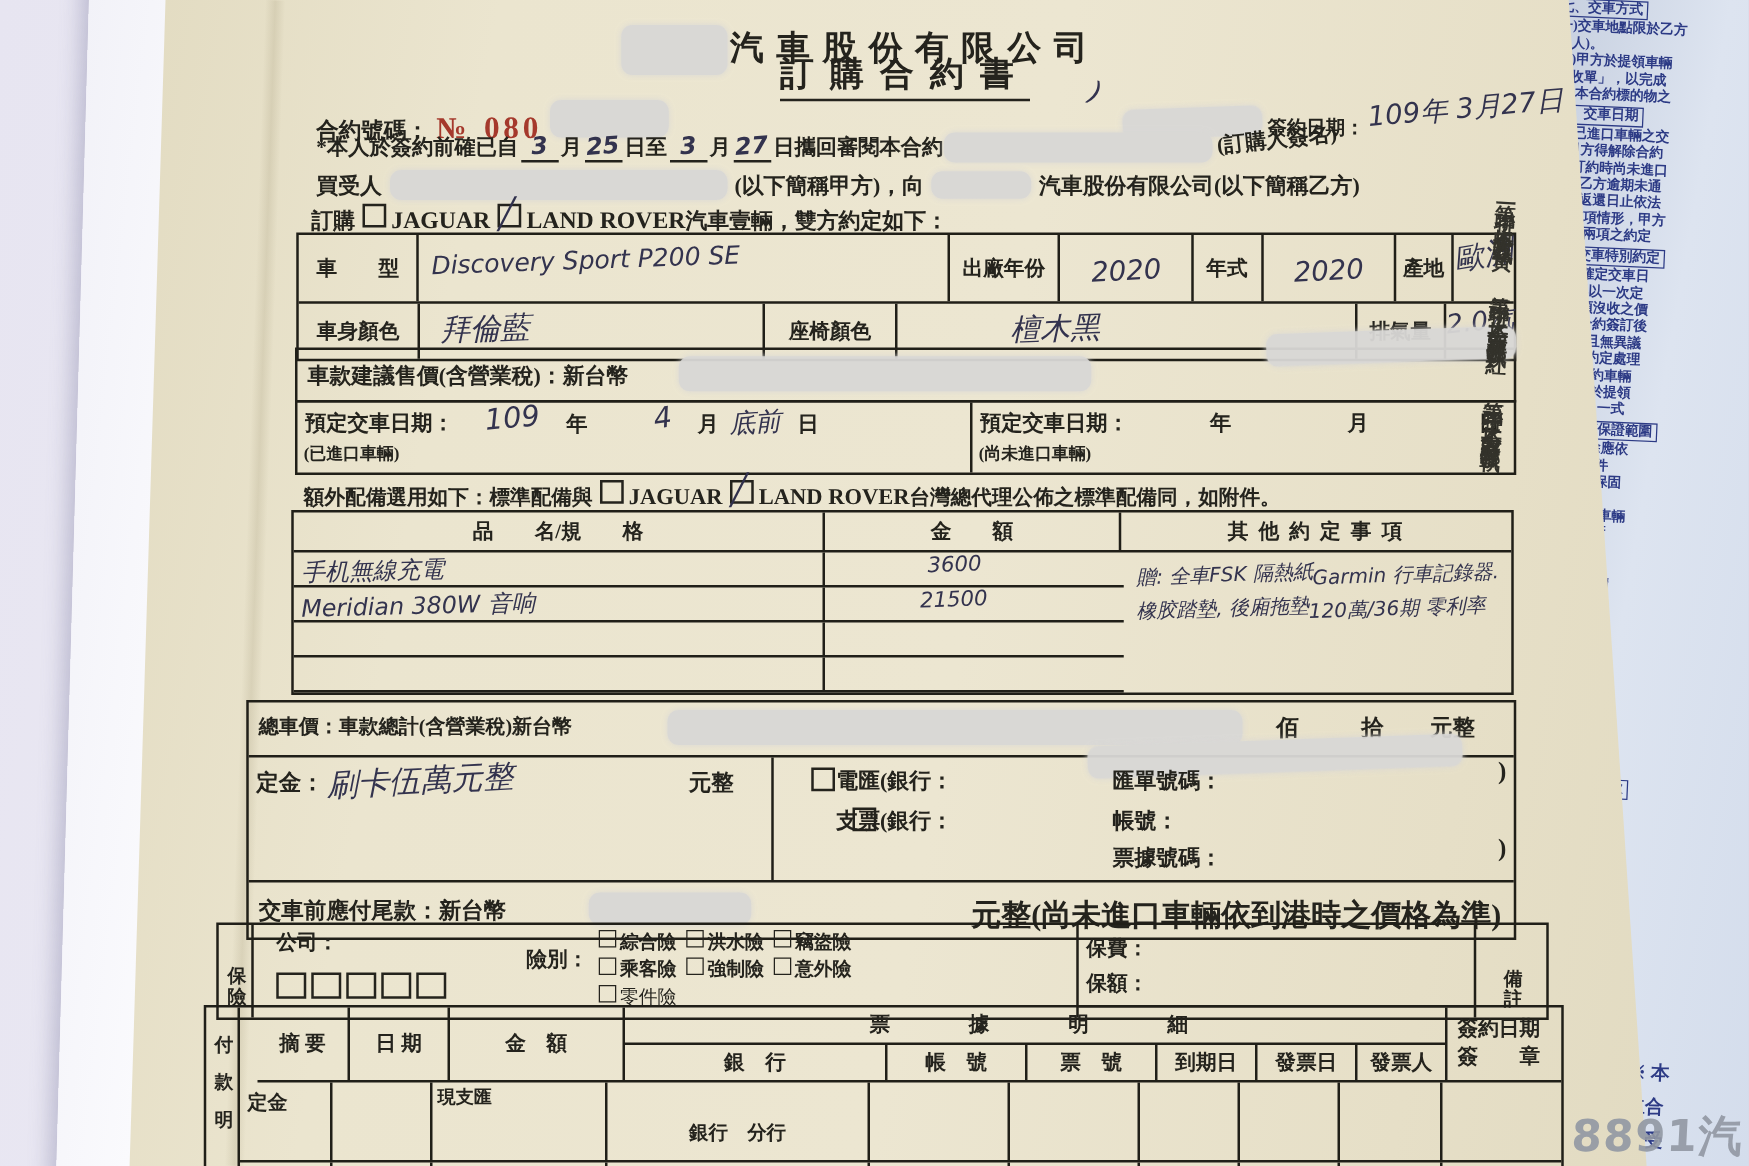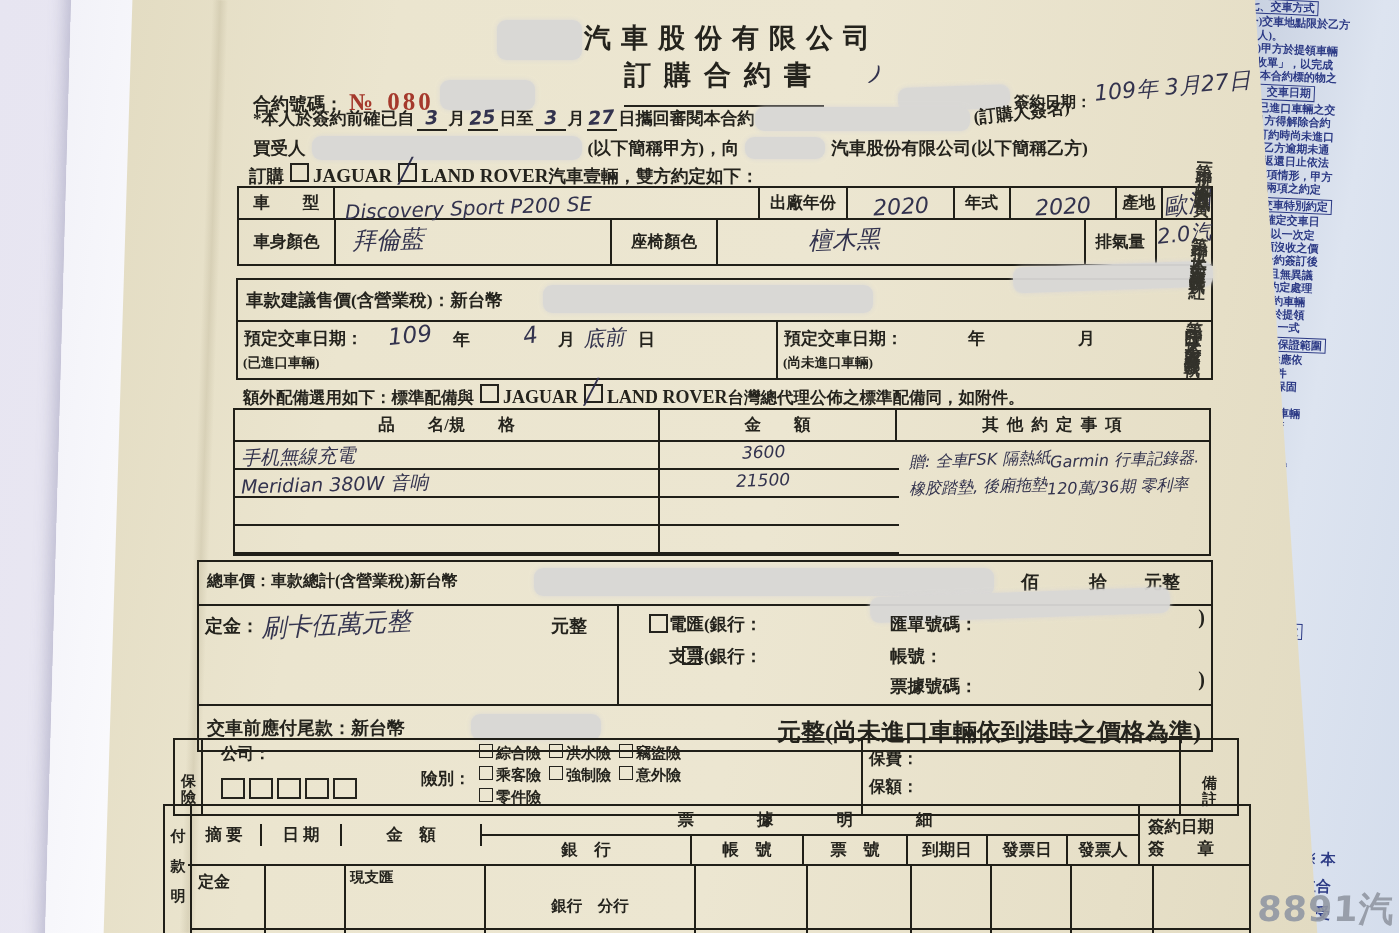--- a/index.html
+++ b/index.html
@@ -82,21 +82,21 @@
         <div class="tfoot-line">買受</div>
       </div>
   </div>
 
   <div class="under-sheet"></div>
   <div class="paper"></div>
   <div class="crease"></div>
 
   <span class="abs z blur" style="left:497px;top:20px;width:85px;height:40px;"></span>
   <div class="abs z printed" style="left:584px;top:20px;font-size:27px;letter-spacing:10px;">汽車股份有限公司</div>
-  <div class="abs z printed" style="left:624px;top:57px;font-size:27px;letter-spacing:13px;border-bottom:2.5px solid #24231d;padding-bottom:12px;">訂購合約書</div>
+  <div class="abs z printed" style="left:624px;top:41px;font-size:27px;letter-spacing:13px;border-bottom:2.5px solid #24231d;padding-bottom:2px;">訂購合約書</div>
 
   <div class="abs z row-flex" style="left:253px;top:80px;">
     <span class="printed" style="font-size:18px;">合約號碼：</span>
     <span class="red printed" style="font-size:24px;margin-left:6px;">№</span>
     <span class="red printed" style="font-size:25px;letter-spacing:3px;margin-left:14px;">080</span>
     <span class="blur" style="width:95px;height:30px;margin-left:6px;"></span>
   </div>
 
   <span class="abs z hw" style="left:872px;top:62px;font-size:22px;transform:rotate(18deg);">)</span>
   <span class="abs z blur" style="left:898px;top:86px;width:112px;height:24px;transform:rotate(-2deg);"></span>
@@ -128,21 +128,21 @@
   <div class="abs z row-flex printed" style="left:249px;top:163px;font-size:17.5px;">
     <span>訂購</span>
     <span class="chk"></span>
     <span style="font-size:19px;">JAGUAR</span>
     <span class="chk checked"></span>
     <span style="font-size:19px;">LAND ROVER</span>
     <span>汽車壹輛，雙方約定如下：</span>
   </div>
 
   <div class="tbl" style="left:237px;top:186px;width:972px;">
-    <div class="trow" style="height:32px;">
+    <div class="trow" style="height:55px;">
       <div class="cell cen lab" style="width:100px;">車　　型</div>
       <div class="cell" style="width:440px;"><span class="hw hw-model">Discovery Sport P200 SE</span></div>
       <div class="cell cen lab" style="width:92px;">出廠年份</div>
       <div class="cell cen" style="width:110px;">
           <span class="hw hw-year">2020</span>
         </div>
       <div class="cell cen lab" style="width:58px;">年式</div>
       <div class="cell cen" style="width:110px;">
           <span class="hw hw-year">2020</span>
         </div>
@@ -262,51 +262,51 @@
 
   <div class="tbl" style="left:173px;top:738px;width:1062px;height:74px;display:flex;">
     <div class="cell cen" style="width:28px;">
       <div class="vlab" style="font-size:15px;letter-spacing:16px;">保險</div>
     </div>
     <div class="cell" style="width:660px;position:relative;">
       <span class="abs printed" style="left:18px;top:3px;font-size:16.5px;">公司：</span>
       <span class="abs" style="left:16px;top:38px;">
         <span class="chk" style="width:20px;height:17px;margin:0 2px;"></span><span class="chk" style="width:20px;height:17px;margin:0 2px;"></span><span class="chk" style="width:20px;height:17px;margin:0 2px;"></span><span class="chk" style="width:20px;height:17px;margin:0 2px;"></span><span class="chk" style="width:20px;height:17px;margin:0 2px;"></span>
       </span>
-      <span class="abs printed" style="left:218px;top:28px;font-size:16.5px;">險別：</span>
+      <span class="abs printed" style="left:218px;top:17px;font-size:16.5px;">險別：</span>
       <div class="abs" style="left:276px;top:4px;display:flex;gap:8px;font-weight:bold;font-size:15px;">
 
       <span><span class="chk-sm"></span><span>綜合險</span></span>
           <span><span class="chk-sm"></span><span>洪水險</span></span>
           <span><span class="chk-sm"></span><span>竊盜險</span></span>
         </div>
       <div class="abs" style="left:276px;top:26px;display:flex;gap:8px;font-weight:bold;font-size:15px;">
 
       <span><span class="chk-sm"></span><span>乘客險</span></span>
           <span><span class="chk-sm"></span><span>強制險</span></span>
           <span><span class="chk-sm"></span><span>意外險</span></span>
         </div>
-      <div class="abs" style="left:276px;top:48px;display:flex;gap:8px;font-weight:bold;font-size:15px;">
+      <div class="abs" style="left:276px;top:48px;display:flex;gap:8px;font-weight:normal;font-size:15px;">
 
       <span><span class="chk-sm"></span><span>零件險</span></span>
         </div>
     </div>
     <div class="cell" style="width:318px;">
       <div style="padding:8px 0 0 6px;font-weight:bold;font-size:16.5px;">保費：</div>
       <div style="height:36px;border-bottom:2px solid #201f18;box-sizing:border-box;padding:6px 0 0 6px;font-weight:bold;font-size:16.5px;">保額：</div>
     </div>
     <div class="cell cen" style="flex:1;">
       <div class="vlab" style="font-size:15px;letter-spacing:14px;">備註</div>
     </div>
   </div>
 
   <div class="tbl" style="left:163px;top:804px;width:1084px;height:200px;">
     <div class="abs vlab" style="left:3px;top:10px;font-size:15px;letter-spacing:30px;">付款明</div>
     <div class="abs" style="left:25px;top:0;bottom:0;border-left:2px solid #201f18;"></div>
-    <div style="display:flex;margin-left:23px;border-bottom:2px solid #201f18;height:58px;align-items:center;">
+    <div style="display:flex;margin-left:41px;border-bottom:2px solid #201f18;height:58px;">
       <div class="cell cen lab" style="width:74px;">摘 要</div>
       <div class="cell cen lab" style="width:80px;">日 期</div>
       <div class="cell cen lab" style="width:140px;">金　額</div>
       <div class="cell" style="width:658px;">
         <div class="cen lab" style="height:28px;border-bottom:2px solid #201f18;letter-spacing:10px;">票　　據　　明　　細</div>
         <div style="display:flex;height:28px;">
           <div class="cell cen lab" style="width:210px;">銀　行</div>
           <div class="cell cen lab" style="width:112px;">帳　號</div>
           <div class="cell cen lab" style="width:104px;">票　號</div>
           <div class="cell cen lab" style="width:80px;">到期日</div>

